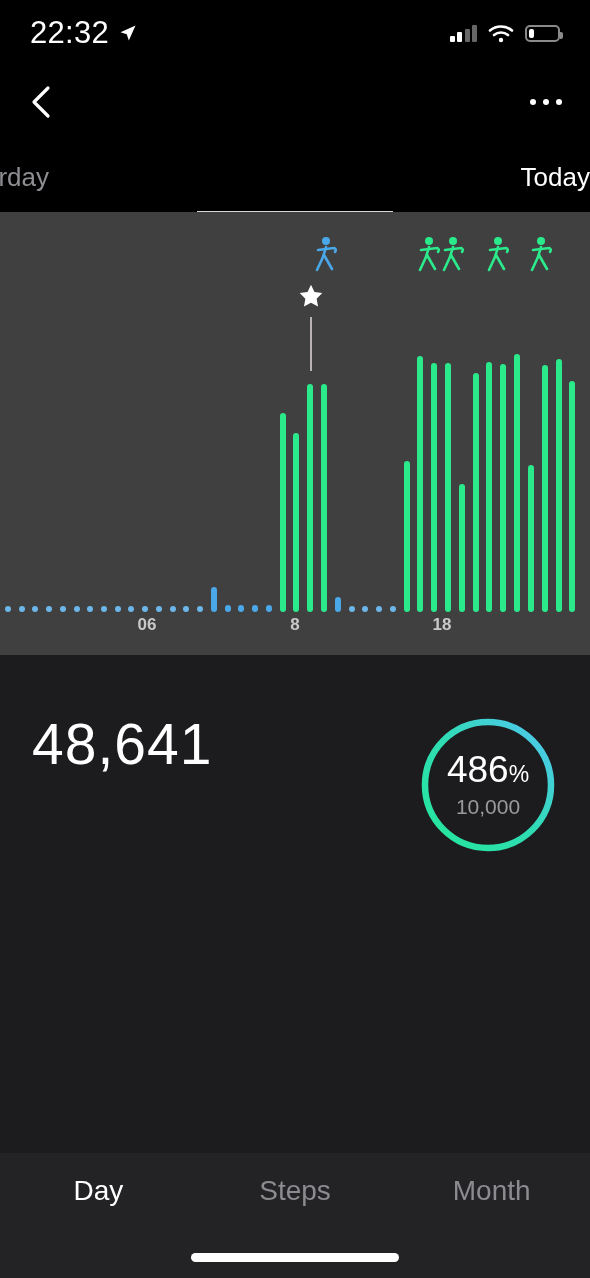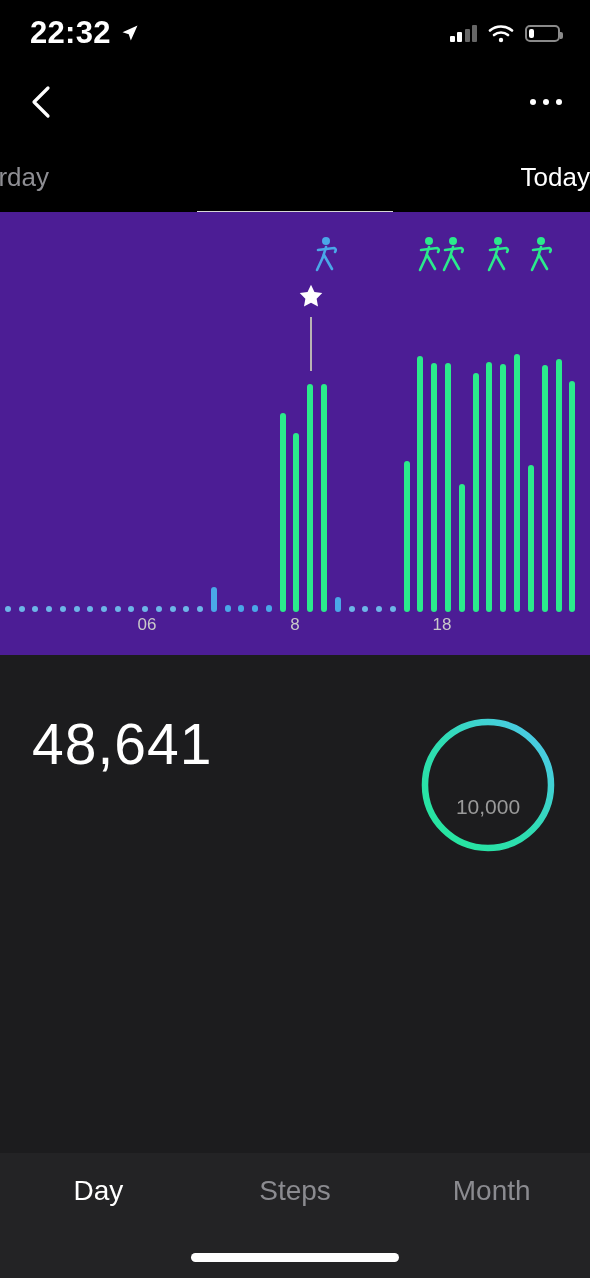--- a/index.html
+++ b/index.html
@@ -11,21 +11,21 @@
   }
   .phone { position: relative; width: 590px; height: 1278px; background: #000; }
 
   
   .statusbar {
     position: absolute; top: 0; left: 0; right: 0; height: 66px;
     display: flex; align-items: center; justify-content: space-between;
     padding: 0 30px;
   }
   .sb-left { display: flex; align-items: center; gap: 9px; }
-  .sb-time { color: #fff; font-size: 31px; font-weight: bold; letter-spacing: 0.3px; }
+  .sb-time { color: #fff; font-size: 31px; font-weight: normal; letter-spacing: 0.3px; }
   .sb-right { display: flex; align-items: center; gap: 11px; }
   .loc-icon { width: 20px; height: 20px; }
   .sig { display: flex; align-items: flex-end; gap: 2.5px; height: 17px; }
   .sig i { display: block; width: 5px; background: #fff; border-radius: 1px; }
   .sig i:nth-child(1) { height: 6px; }
   .sig i:nth-child(2) { height: 9.5px; }
   .sig i:nth-child(3) { height: 13px; background: #666; }
   .sig i:nth-child(4) { height: 17px; background: #666; }
   .batt { position: relative; width: 35px; height: 17px; border: 2px solid #8a8a8a; border-radius: 5px; }
   .batt::after { content:""; position: absolute; right: -5px; top: 5px; width: 3px; height: 7px;
@@ -44,21 +44,21 @@
   .dots-btn span { width: 6px; height: 6px; border-radius: 50%; background: #fff; display: block; }
 
   
   .daytabs { position: absolute; top: 138px; left: 0; right: 0; height: 75px; }
   .daytab { position: absolute; top: 24px; font-size: 26px; }
   .daytab.prev { left: -16px; color: #8e8e93; }
   .daytab.cur  { left: 0; right: 0; text-align: right; color: #fff; }
   .tab-underline { position: absolute; bottom: 0; left: 197px; width: 196px; height: 2.5px; background: #d6d6d6; }
 
   
-  .chart { position: absolute; top: 212px; left: 0; width: 590px; height: 443px; background: #4c1d95; }
+  .chart { position: absolute; top: 212px; left: 0; width: 590px; height: 443px; background: #404040; font-weight: bold; }
   .chart-plot { position: absolute; left: 0; top: 0; width: 590px; height: 400px; }
   .bar { position: absolute; bottom: 0; width: 6px; border-radius: 3px; }
   .dot { position: absolute; bottom: 0; width: 6px; height: 6px; border-radius: 50%; }
   .axis-labels { position: absolute; top: 403px; left: 0; width: 590px; height: 30px; }
   .axis-label { position: absolute; color: #c9c9c9; font-size: 17px; transform: translateX(-50%); }
   .actv-icon { position: absolute; }
   .star-marker { position: absolute; }
   .star-line { position: absolute; width: 2px; background: #b9b3b3; }
 
   
@@ -233,20 +233,21 @@
         <svg width="140" height="140" viewBox="0 0 140 140">
           <defs>
             <linearGradient id="ringGrad" x1="0%" y1="100%" x2="100%" y2="0%">
               <stop offset="0%" stop-color="#24e79a"></stop>
               <stop offset="50%" stop-color="#2fdcb4"></stop>
               <stop offset="100%" stop-color="#52c6f2"></stop>
             </linearGradient>
           </defs>
           <circle cx="70" cy="70" r="63" fill="none" stroke="url(#ringGrad)" stroke-width="6.5"></circle>
         </svg>
+        <div class="ring-pct"><span>486</span><em>%</em></div>
         <div class="ring-goal">10,000</div>
       </div>
     </div>
 
   </div>
 
   <div class="bottombar">
     <div class="segs" id="segs">
         <div class="seg active">Day</div>
         <div class="seg inactive">Steps</div>

